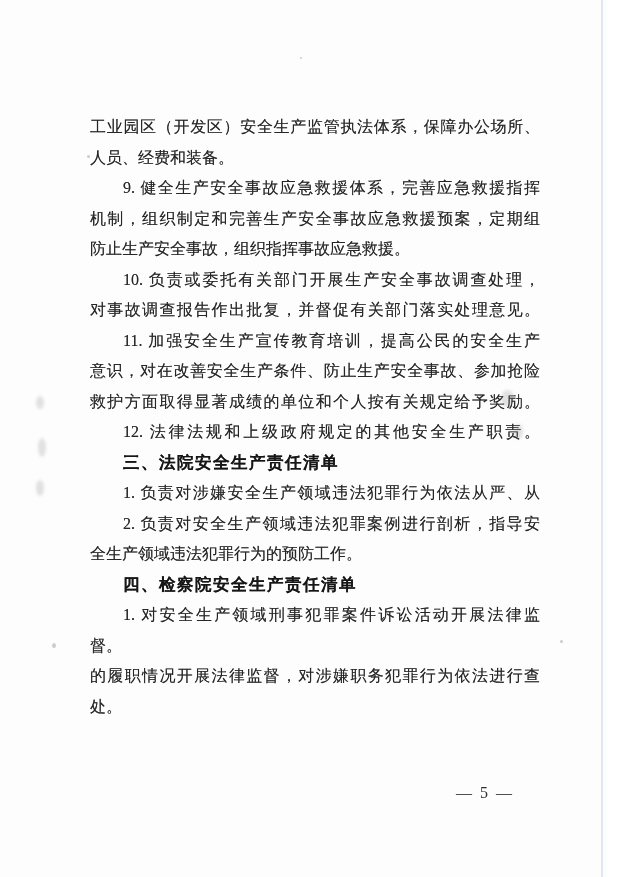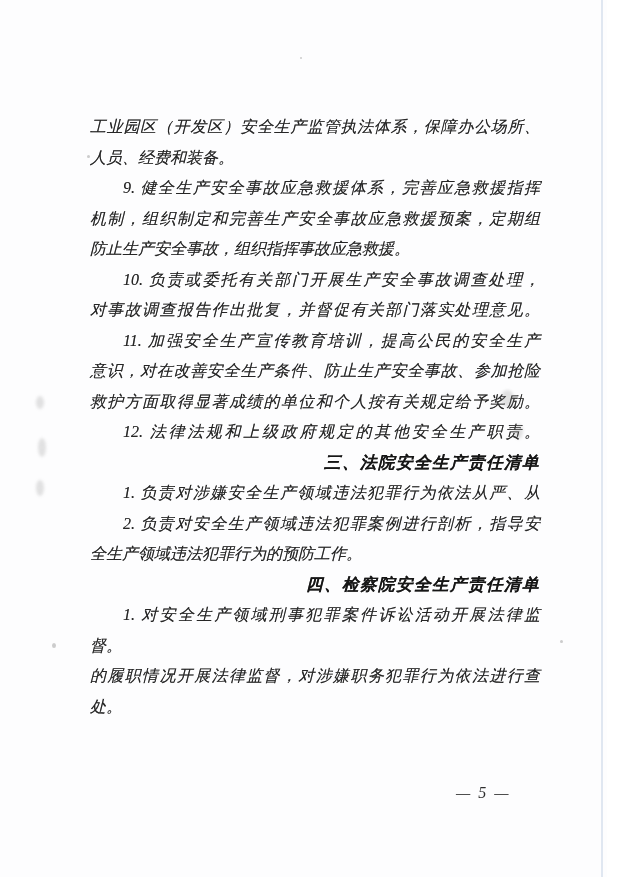--- a/index.html
+++ b/index.html
@@ -12,21 +12,20 @@
   body{
     width:625px;height:877px;
     background:#ffffff;
     font-family:"Liberation Serif","DejaVu Serif",serif;
   }
   .page{
     position:relative;
     width:607px;height:877px;
     background:var(--paper);
     overflow:hidden;
-    font-style:italic;
   }
   .text-col{
     position:absolute;
     left:90px;top:112px;
     width:450px;
     color:var(--ink);
     font-size:16px;
     line-height:30.5px;
   }
   .para{margin:0;}
@@ -41,21 +40,20 @@
     text-align-last:justify;
     text-justify:inter-character;
   }
   .para.heading .line{
     font-family:"DejaVu Sans","Liberation Sans",sans-serif;
     font-weight:700;
     font-size:16.5px;
     color:var(--heading-ink);
     letter-spacing:1.5px;
     text-shadow:0 0 .5px rgba(0,0,0,.7);
-    text-align:right;
   }
   .page-number{
     position:absolute;
     top:784px;left:456px;
     font-size:16px;
     color:#2e2e2e;
     letter-spacing:2px;
     white-space:pre;
   }
   

